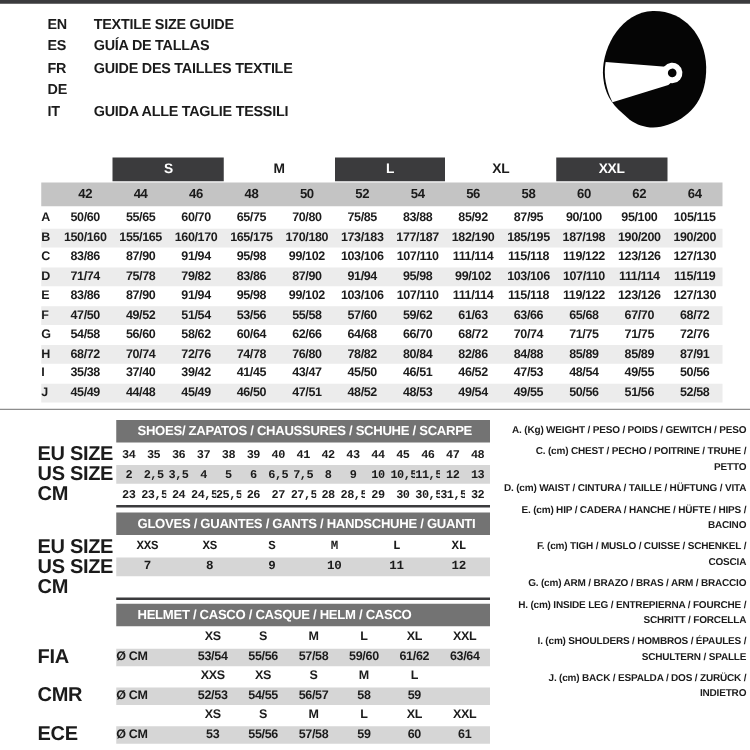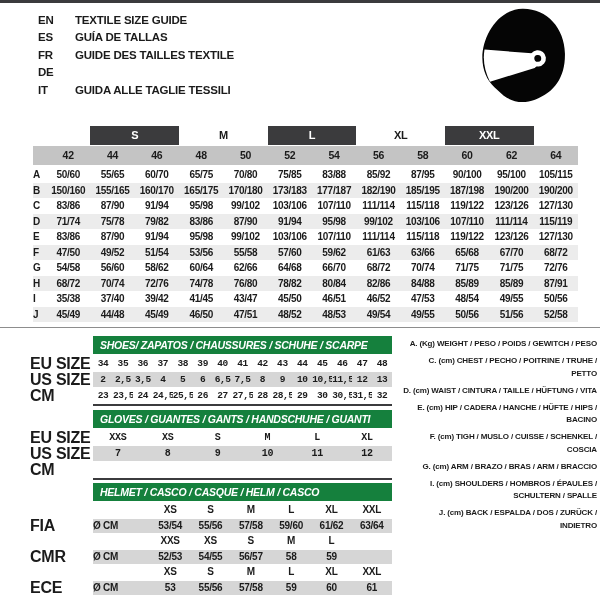--- a/index.html
+++ b/index.html
@@ -35,21 +35,21 @@
 
   .divider-full { position:absolute; left:0; right:0; top:327px; height:1px; background:#8d8d8d; }
 
   
   .ltable { position:absolute; left:30px; width:362px; font-weight:bold; letter-spacing:-0.25px; font-size:10px; }
   .ltable.shoes  { top:336px; }
   .ltable.gloves { top:410px; }
   .ltable.helm   { top:483px; }
   .lheader { display:flex; height:18px; line-height:18px; margin-bottom:2px; }
   .llabel { width:63px; flex:none; font-size:16px; }
-  .lbar { flex:1; background:#15803d; color:#ffffff; padding-left:7px; font-size:10.5px; white-space:nowrap; overflow:hidden;font-style:italic; }
+  .lbar { flex:1; background:#737373; color:#ffffff; padding-left:17px; font-size:10.5px; white-space:nowrap; overflow:hidden; }
   .lrow { display:flex; height:15px; line-height:15px; margin-bottom:1px; }
   .lcells { flex:1; display:flex;font-family:Liberation Mono, monospace; }
   .lcell { flex:1; text-align:center; overflow:hidden; }
   .shoes .lcell { font-size:9.5px; letter-spacing:-0.4px; }
   .shoes .lrow:nth-child(even) .lcells,
   .gloves .lrow:nth-child(even) .lcells { background:#d6d6d6; }
   .bline { margin-left:63px; border-top:2px solid #3b3b3d; margin-top:1px; }
 
   .helm .lrow { height:14.5px; line-height:14.5px; }
   .hdata { flex:1; display:flex; }
@@ -498,15 +498,16 @@
     </div>
 </div>
 
 <div class="legend">
     <div class="legend-item">A. (Kg) WEIGHT / PESO / POIDS / GEWITCH / PESO</div>
     <div class="legend-item">C. (cm) CHEST / PECHO / POITRINE / TRUHE / PETTO</div>
     <div class="legend-item">D. (cm) WAIST / CINTURA / TAILLE / HÜFTUNG / VITA</div>
     <div class="legend-item">E. (cm) HIP / CADERA / HANCHE / HÜFTE / HIPS / BACINO</div>
     <div class="legend-item">F. (cm) TIGH / MUSLO / CUISSE / SCHENKEL / COSCIA</div>
     <div class="legend-item">G. (cm) ARM / BRAZO / BRAS / ARM / BRACCIO</div>
+    <div class="legend-item">H. (cm) INSIDE LEG / ENTREPIERNA / FOURCHE / SCHRITT / FORCELLA</div>
     <div class="legend-item">I. (cm) SHOULDERS / HOMBROS / ÉPAULES / SCHULTERN / SPALLE</div>
     <div class="legend-item">J. (cm) BACK / ESPALDA / DOS / ZURÜCK / INDIETRO</div>
   </div>
 
 </body></html>

